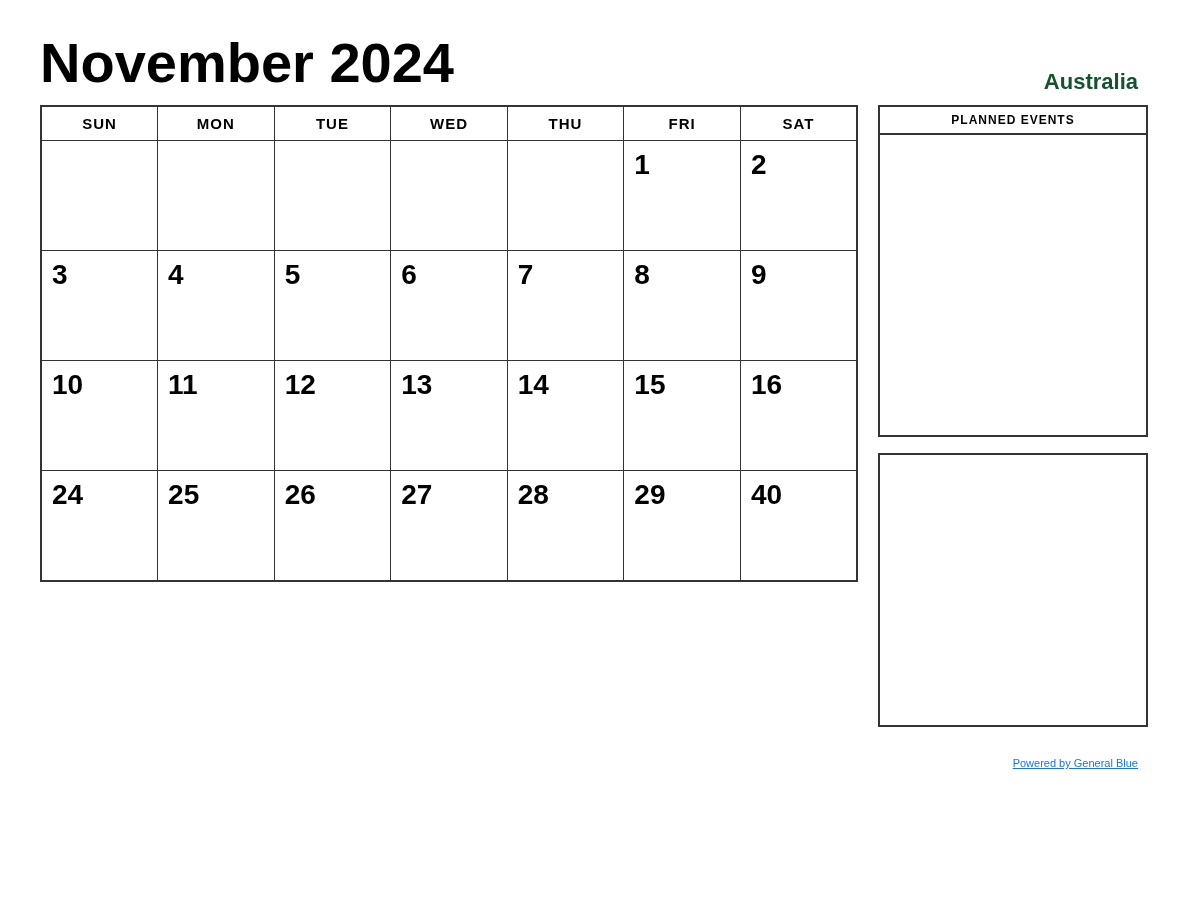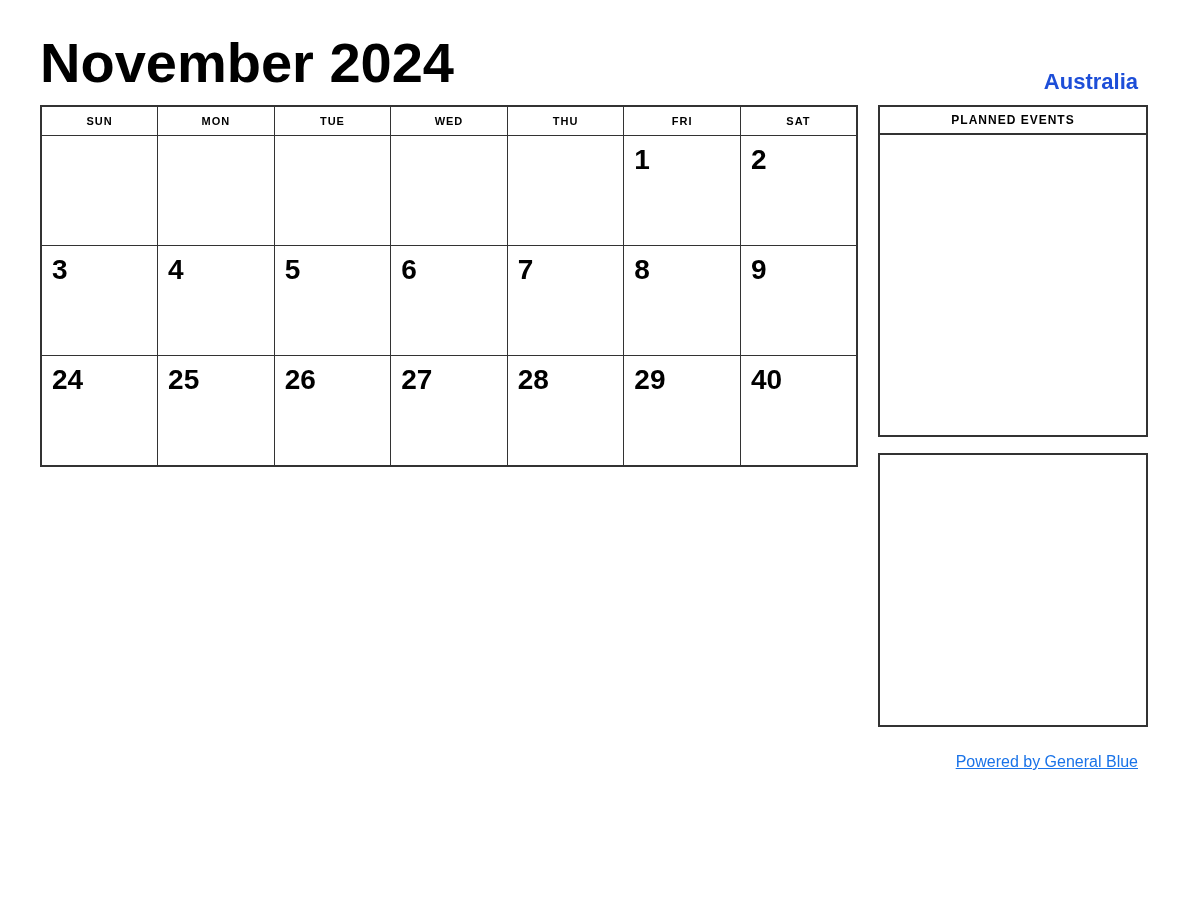--- a/index.html
+++ b/index.html
@@ -27,21 +27,21 @@
     .month-title {
       font-size: 56px;
       font-weight: 900;
       color: #000;
       font-family: Arial, sans-serif;
     }
 
     .country-title {
       font-size: 22px;
       font-weight: 900;
-      color: #1d4ed8;
+      color: #14532d;
       font-family: Arial, sans-serif;
       margin-right: 10px;
     }
 
     .main-content {
       display: flex;
       gap: 20px;
       align-items: flex-start;
     }
 
@@ -52,21 +52,21 @@
     .calendar-table {
       width: 100%;
       border-collapse: collapse;
       border: 2px solid #333;
     }
 
     .calendar-table th {
       border: 1px solid #333;
       padding: 8px 5px;
       text-align: center;
-      font-size: 11px;
+      font-size: 15px;
       font-weight: 700;
       letter-spacing: 1px;
       color: #000;
       background: #fff;
     }
 
     .calendar-table td {
       border: 1px solid #333;
       width: 110px;
       height: 110px;
@@ -112,21 +112,21 @@
       background: #fff;
     }
 
     .footer {
       margin-top: 10px;
       text-align: right;
       padding-right: 10px;
     }
 
     .powered-link {
-      font-size: 16px;
+      font-size: 11px;
       color: #1a73e8;
       text-decoration: underline;
       font-family: Arial, sans-serif;
     }
   </style>
 </head>
 <body>
 
 <div class="header">
   <span class="month-title">November 2024</span>
@@ -160,20 +160,29 @@
           <tr>
             <td>3</td>
             <td>4</td>
             <td>5</td>
             <td>6</td>
             <td>7</td>
             <td>8</td>
             <td>9</td>
           </tr>
           <tr>
+            <td>10</td>
+            <td>11</td>
+            <td>12</td>
+            <td>13</td>
+            <td>14</td>
+            <td>15</td>
+            <td>16</td>
+          </tr>
+          <tr>
             <td>24</td>
             <td>25</td>
             <td>26</td>
             <td>27</td>
             <td>28</td>
             <td>29</td>
             <td>40</td>
           </tr>
         </tbody>
     </table>

